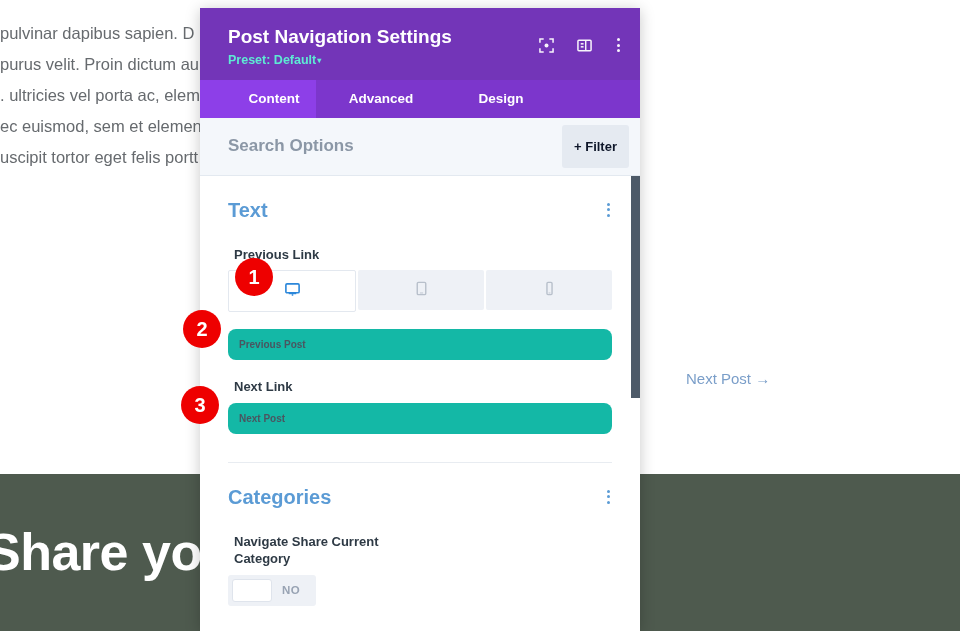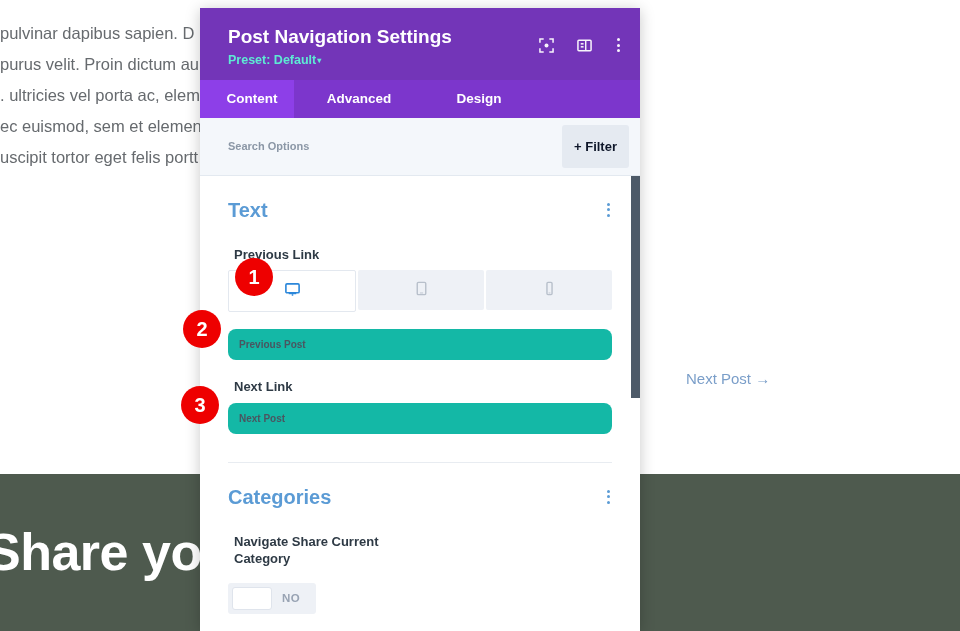--- a/index.html
+++ b/index.html
@@ -123,40 +123,40 @@
   }
   .modal-tab {
     padding: 11px 0 12px 0;
     color: #ffffff;
     font-size: 13.5px;
     font-weight: bold;
     text-align: center;
     cursor: pointer;
     background: #7c36cc;
   }
-  .modal-tab.t0 { width: 84px; padding-left: 10px; background: #8d3fe8; }
+  .modal-tab.t0 { width: 84px; padding-left: 32px; background: #8d3fe8; }
   .modal-tab.t1 { width: 110px; }
   .modal-tab.t2 { width: 130px; }
 
   
   .search-row {
     display: flex;
     align-items: center;
     background: #f4f7fb;
     border-bottom: 1px solid #e3e9f0;
     padding: 7px 11px 7px 28px;
     flex: 0 0 auto;
   }
   .search-input {
     flex: 1;
     border: none;
     outline: none;
     background: transparent;
     font-family: "Liberation Sans", sans-serif;
-    font-size: 11px;
+    font-size: 17px;
     font-weight: bold;
     color: #0369a1;
     padding: 4px 0;
   }
   .search-input::placeholder { color: #8b97a6; opacity: 1; }
   .filter-btn {
     background: #e5eaf1;
     border: none;
     border-radius: 3px;
     color: #0f172a;
@@ -276,21 +276,20 @@
   }
 
   
   .toggle {
     display: inline-flex;
     align-items: center;
     background: #eef1f6;
     border-radius: 3px;
     padding: 4px;
     cursor: pointer;
-    margin-top: 8px;
   }
   .toggle-knob {
     width: 38px;
     height: 21px;
     background: #ffffff;
     border: 1px solid #dfe4ec;
     border-radius: 3px;
   }
   .toggle-text {
     font-size: 11.5px;

